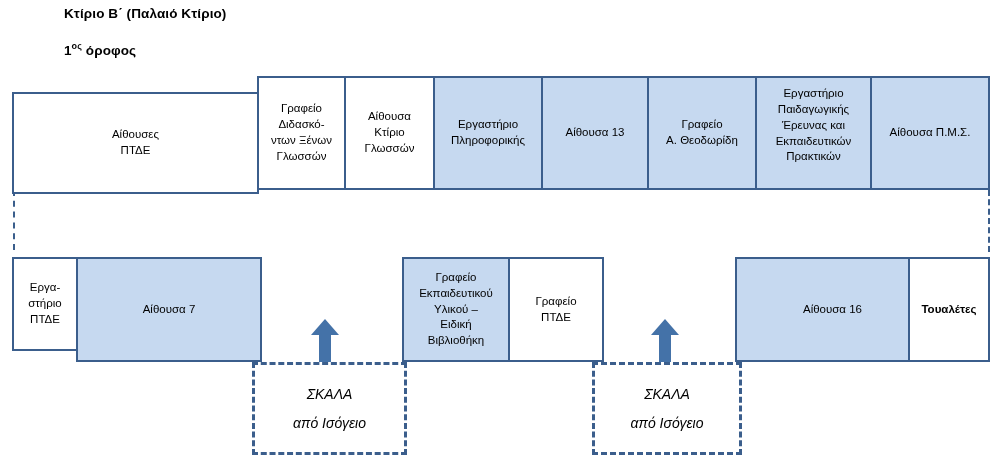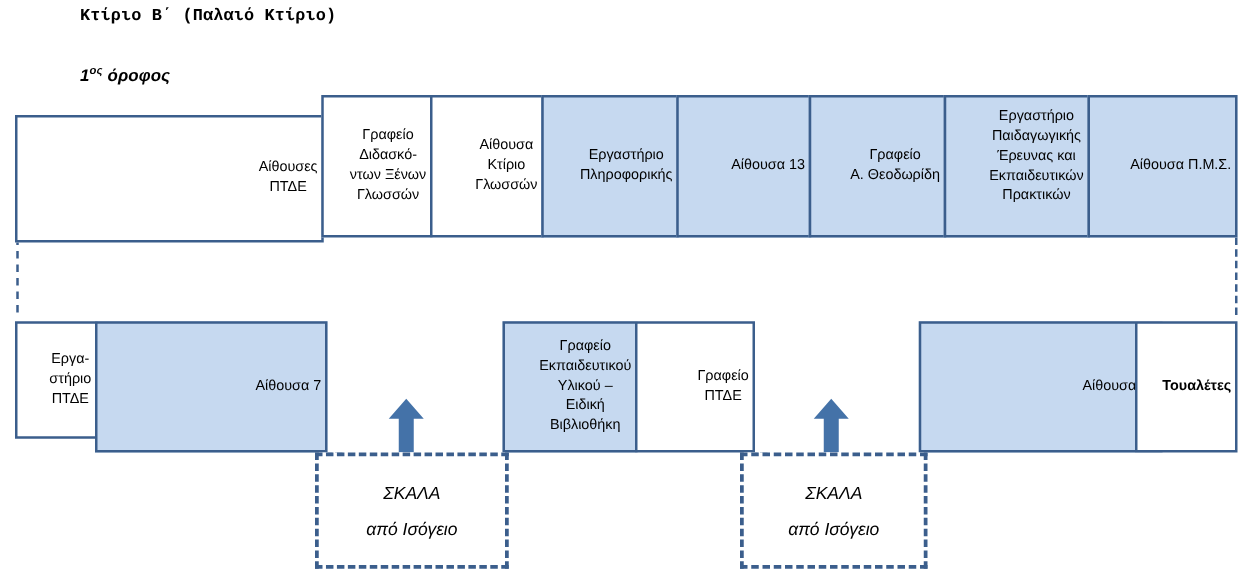--- a/index.html
+++ b/index.html
@@ -21,37 +21,37 @@
 
   
   .heading {
     position: absolute;
     font-weight: bold;
     font-size: 13.5px;
     letter-spacing: 0.1px;
     white-space: nowrap;
     color: #000000;
   }
-  #title-building { left: 64px; top: 6px; font-family: Liberation Mono, monospace; }
-  #title-floor    { left: 64px; top: 51px; font-style: italic; }
+  #title-building { left: 64px; top: 6px; }
+  #title-floor    { left: 64px; top: 41px; }
   .sup {
     font-size: 9px;
     vertical-align: super;
     font-weight: bold;
   }
 
   
   .room {
     position: absolute;
     box-sizing: border-box;
     border: 2px solid #3b5e8c;
     background: #ffffff;
     display: flex;
     align-items: center;
-    justify-content: flex-end;
+    justify-content: center;
     text-align: center;
     font-size: 11.5px;
     line-height: 1.38;
     color: #000000;
     padding: 2px 3px;
   }
   .room.filled { background: #c6d9f0; }
   .room .lbl { display: block; white-space: pre-line; }
   .room.topalign { align-items: flex-start; padding-top: 8px; }
   .room.bold { font-weight: bold; }

